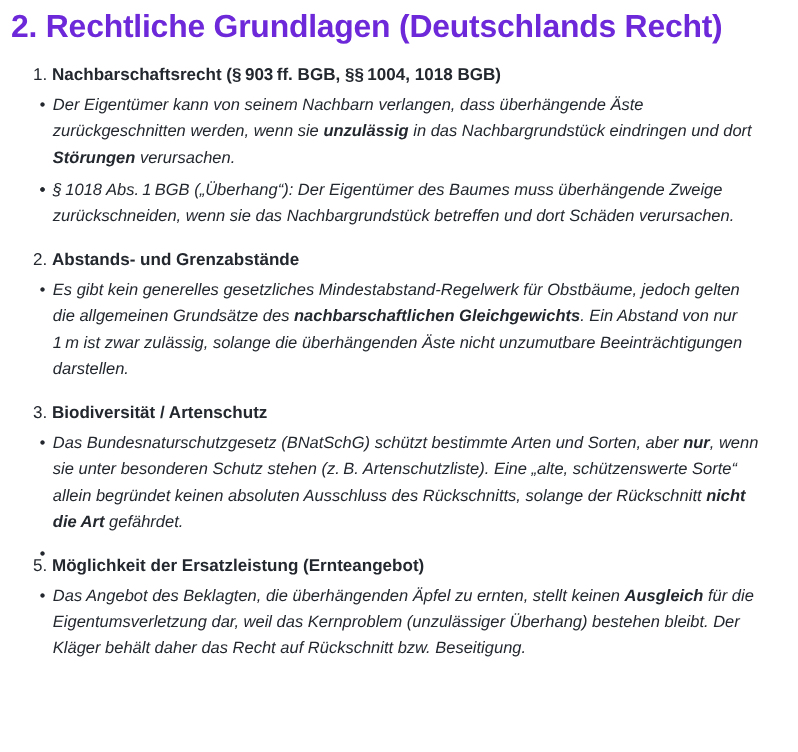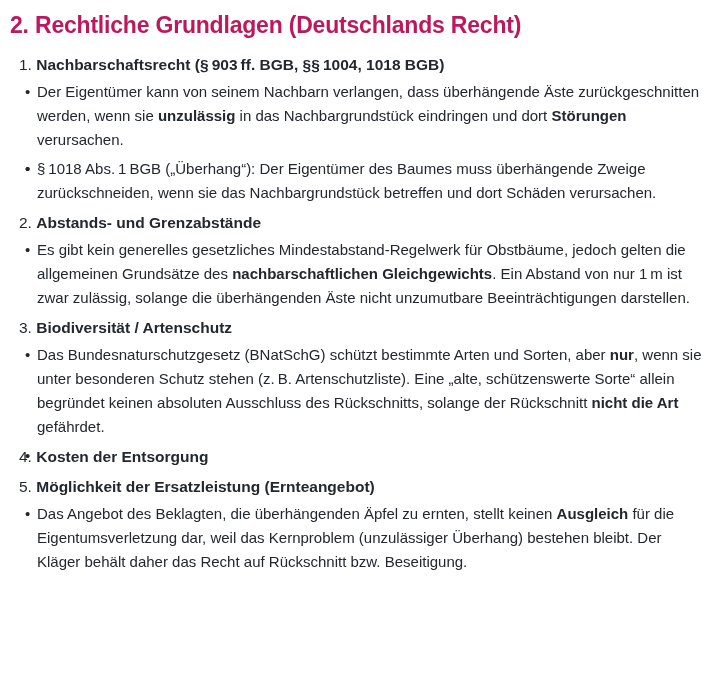--- a/index.html
+++ b/index.html
@@ -13,40 +13,41 @@
     line-height: 24px;
     overflow: hidden;
     -webkit-font-smoothing: antialiased;
   }
   .page {
     padding: 10px 15px 0 10px;
     box-sizing: border-box;
     width: 725px;
   }
   h1.page-title {
-    font-size: 23px;
+    font-size: 29px;
     line-height: 31px;
     font-weight: 700;
     letter-spacing: -0.2px;
-    color: #be185d;
+    color: #6d28d9;
     margin: 0 0 12px 0;
   }
-  section.legal-section { margin: 5px; }
+  section.legal-section { margin: 16px; }
   .sec-head {
     margin: 6px 0 3px 0;
     padding-left: 4px;
     font-size: 15.5px;
     line-height: 24px;
   }
   .sec-num { font-weight: 400; }
   .sec-title { font-weight: 700; }
   ul.bullets {
     list-style: none;
     margin: 0;
     padding: 0;
+    font-style: italic;
   }
   ul.bullets > li {
     position: relative;
     padding-left: 22px;
     margin: 3px 0 5px 0;
   }
   ul.bullets > li .dot {
     position: absolute;
     left: 10px;
     top: 0;
@@ -82,21 +83,20 @@
   <section class="legal-section">
     <p class="sec-head"><span class="sec-num">3.</span> <span class="sec-title">Biodiversität / Artenschutz</span></p>
     <ul class="bullets">
   <li><span class="dot"></span><span class="bullet-text"><span>Das Bundesnaturschutzgesetz (BNatSchG) schützt bestimmte Arten und Sorten, aber </span><b>nur</b><span>, wenn sie unter besonderen Schutz stehen (z. B. Artenschutzliste). Eine „alte, schützenswerte Sorte“ allein begründet keinen absoluten Ausschluss des Rückschnitts, solange der Rückschnitt </span><b>nicht die Art</b><span> gefährdet.</span></span></li>
 
   <li><span class="dot"></span></li>
 </ul>
   </section>
 
   <section class="legal-section">
-    <p class="sec-head"><span class="sec-num">4.</span> <span class="sec-title">Kosten der Entsorgung</span></p>
   </section>
 
   <section class="legal-section">
     <p class="sec-head"><span class="sec-num">5.</span> <span class="sec-title">Möglichkeit der Ersatzleistung (Ernteangebot)</span></p>
     <ul class="bullets">
   <li><span class="dot"></span><span class="bullet-text"><span>Das Angebot des Beklagten, die überhängenden Äpfel zu ernten, stellt keinen </span><b>Ausgleich</b><span> für die Eigentumsverletzung dar, weil das Kernproblem (unzulässiger Überhang) bestehen bleibt. Der Kläger behält daher das Recht auf Rückschnitt bzw. Beseitigung.</span></span></li>
 </ul>
   </section>
 </div>
 </div>

